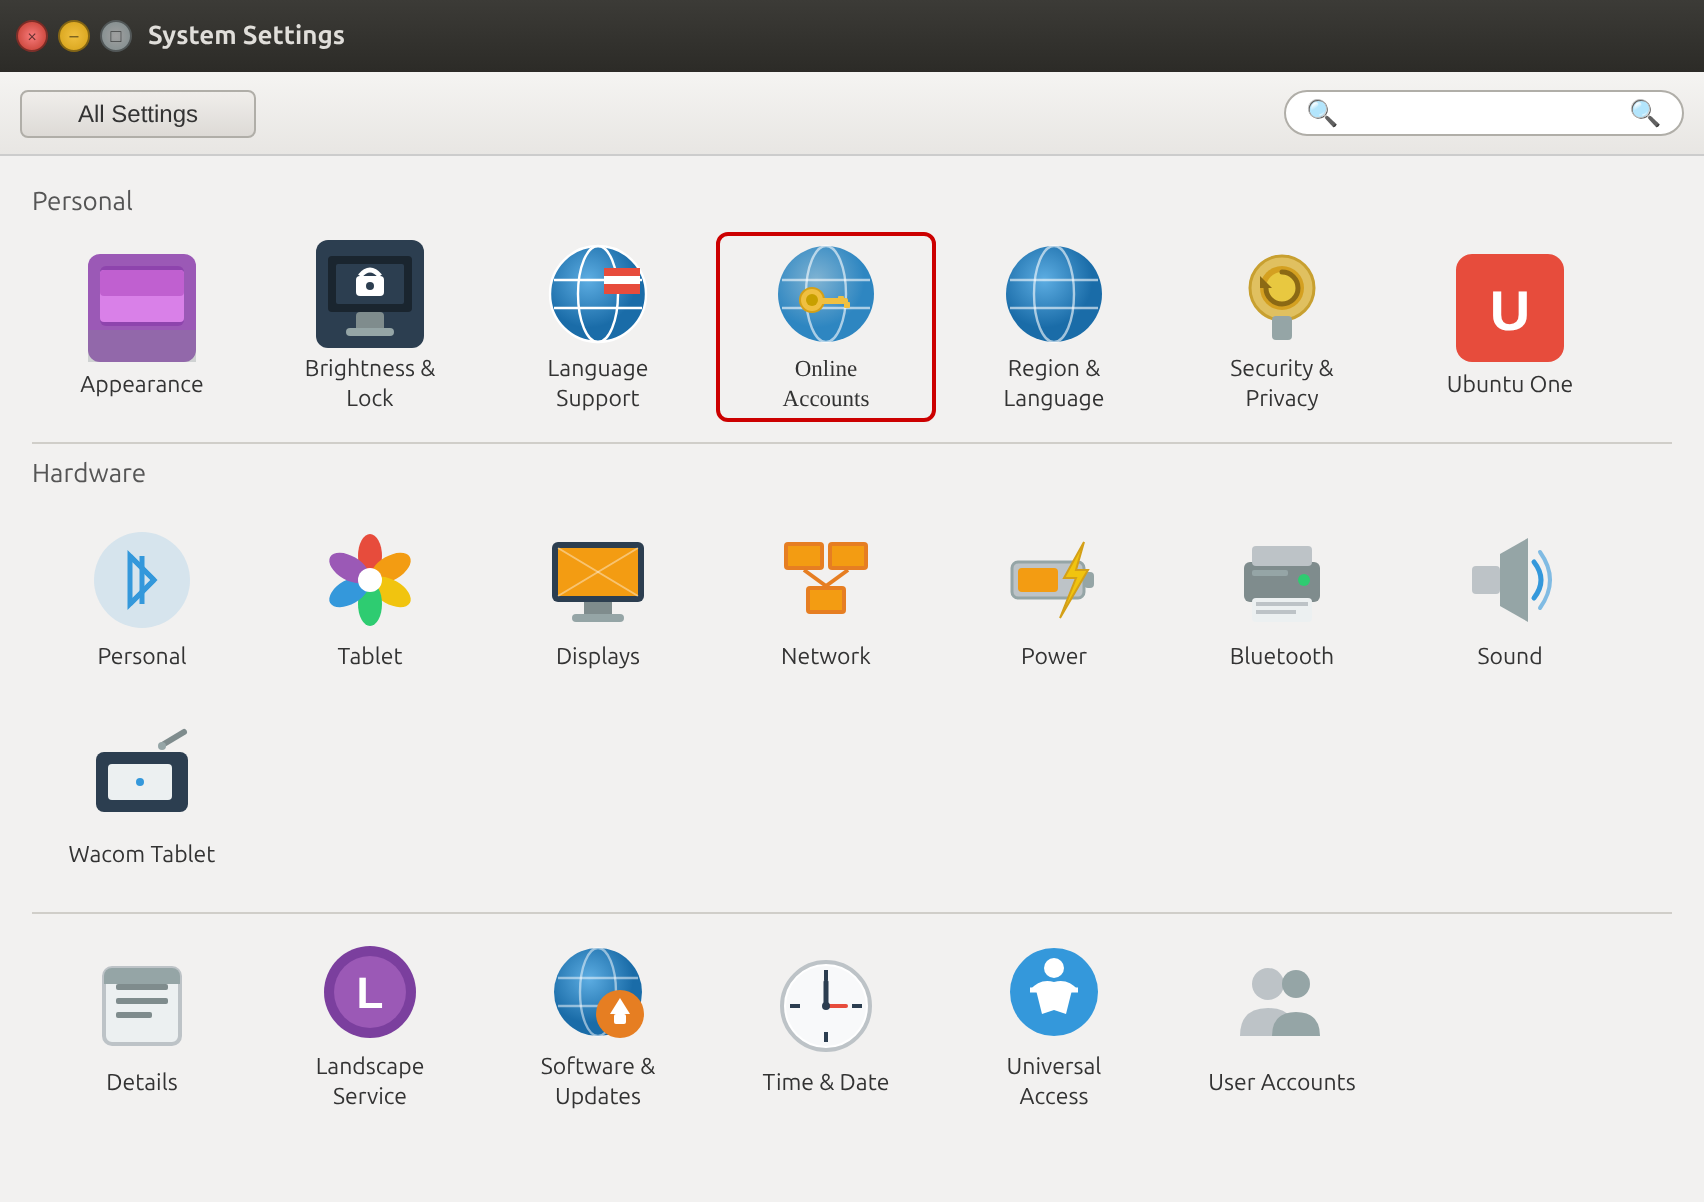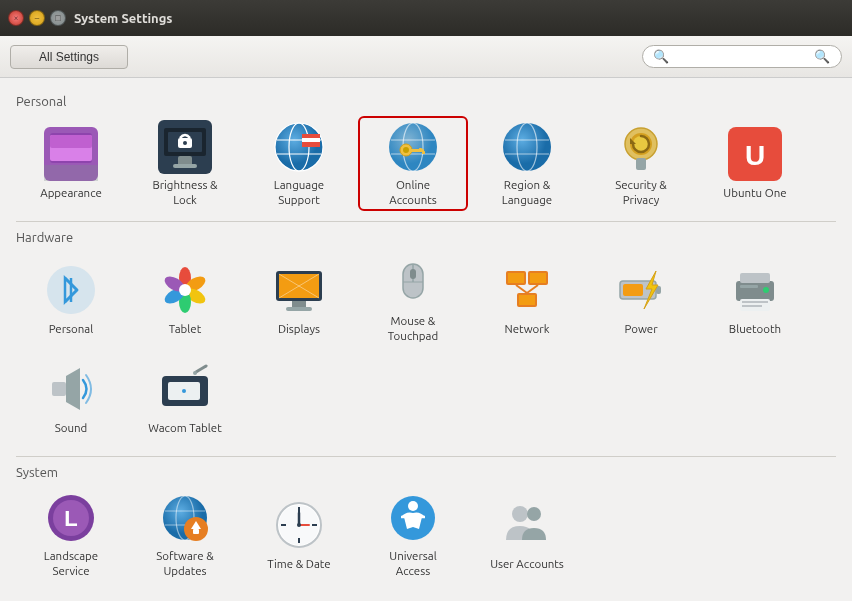--- a/index.html
+++ b/index.html
@@ -116,20 +116,21 @@
       flex-direction: column;
       align-items: center;
       justify-content: center;
       cursor: pointer;
       border-radius: 6px;
       padding: 6px;
       position: relative;
     }
     .icon-item.selected {
       border: 2px solid #cc0000;
+      font-family: Liberation Serif, serif;
     }
 
     .icon-img {
       width: 56px;
       height: 56px;
       display: flex;
       align-items: center;
       justify-content: center;
       margin-bottom: 4px;
     }
@@ -342,31 +343,20 @@
           <line x1="7" y1="11" x2="47" y2="35" stroke="white" stroke-width="1" opacity="0.4"></line>
           <line x1="7" y1="35" x2="47" y2="11" stroke="white" stroke-width="1" opacity="0.4"></line>
           <rect x="20" y="38" width="14" height="6" fill="#7f8c8d"></rect>
           <rect x="14" y="44" width="26" height="4" rx="2" fill="#95a5a6"></rect>
         </svg>
       </div>
       <span class="icon-label">Displays</span>
     </div>
 
 
-    <div class="icon-item">
-      <div class="icon-img">
-        <svg width="54" height="54" viewBox="0 0 54 54">
-          <rect x="17" y="8" width="20" height="34" rx="10" fill="#bdc3c7" stroke="#95a5a6" stroke-width="1.5"></rect>
-          <line x1="27" y1="8" x2="27" y2="26" stroke="#95a5a6" stroke-width="1.5"></line>
-          <line x1="17" y1="26" x2="37" y2="26" stroke="#95a5a6" stroke-width="1"></line>
-          <rect x="24" y="13" width="6" height="10" rx="3" fill="#7f8c8d"></rect>
-        </svg>
-      </div>
-      <span class="icon-label">Mouse &amp;<br>Touchpad</span>
-    </div>
 
     <div class="icon-item">
       <div class="icon-img">
         <svg width="54" height="54" viewBox="0 0 54 54">
           <rect x="6" y="8" width="20" height="14" rx="2" fill="#e67e22"></rect>
           <rect x="8" y="10" width="16" height="10" fill="#f39c12"></rect>
 
           <rect x="28" y="8" width="20" height="14" rx="2" fill="#e67e22"></rect>
           <rect x="30" y="10" width="16" height="10" fill="#f39c12"></rect>
           <rect x="17" y="30" width="20" height="14" rx="2" fill="#e67e22"></rect>
@@ -433,24 +423,36 @@
           <circle cx="26" cy="29" r="2" fill="#3498db"></circle>
         </svg>
       </div>
       <span class="icon-label">Wacom Tablet</span>
     </div>
 
   </div>
 
   <hr class="section-divider">
 
-  <div class="section-label">System</div>
   <div class="icon-grid">
 
 
+    <div class="icon-item">
+      <div class="icon-img">
+        <svg width="54" height="54" viewBox="0 0 54 54">
+          <rect x="8" y="8" width="38" height="38" rx="4" fill="#ecf0f1" stroke="#bdc3c7" stroke-width="2"></rect>
+          <rect x="14" y="16" width="26" height="3" rx="1" fill="#7f8c8d"></rect>
+          <rect x="14" y="23" width="26" height="3" rx="1" fill="#7f8c8d"></rect>
+          <rect x="14" y="30" width="18" height="3" rx="1" fill="#7f8c8d"></rect>
+          <rect x="8" y="8" width="38" height="8" rx="4" fill="#95a5a6"></rect>
+          <rect x="8" y="12" width="38" height="4" fill="#95a5a6"></rect>
+        </svg>
+      </div>
+      <span class="icon-label">Details</span>
+    </div>
 
     <div class="icon-item">
       <div class="icon-img">
         <svg width="54" height="54" viewBox="0 0 54 54">
 
           <circle cx="27" cy="27" r="23" fill="#7b3f9e"></circle>
           <circle cx="27" cy="27" r="18" fill="#9b59b6"></circle>
 
           <text x="27" y="35" text-anchor="middle" font-size="22" font-weight="bold" fill="white" font-family="sans-serif">L</text>
         </svg>

